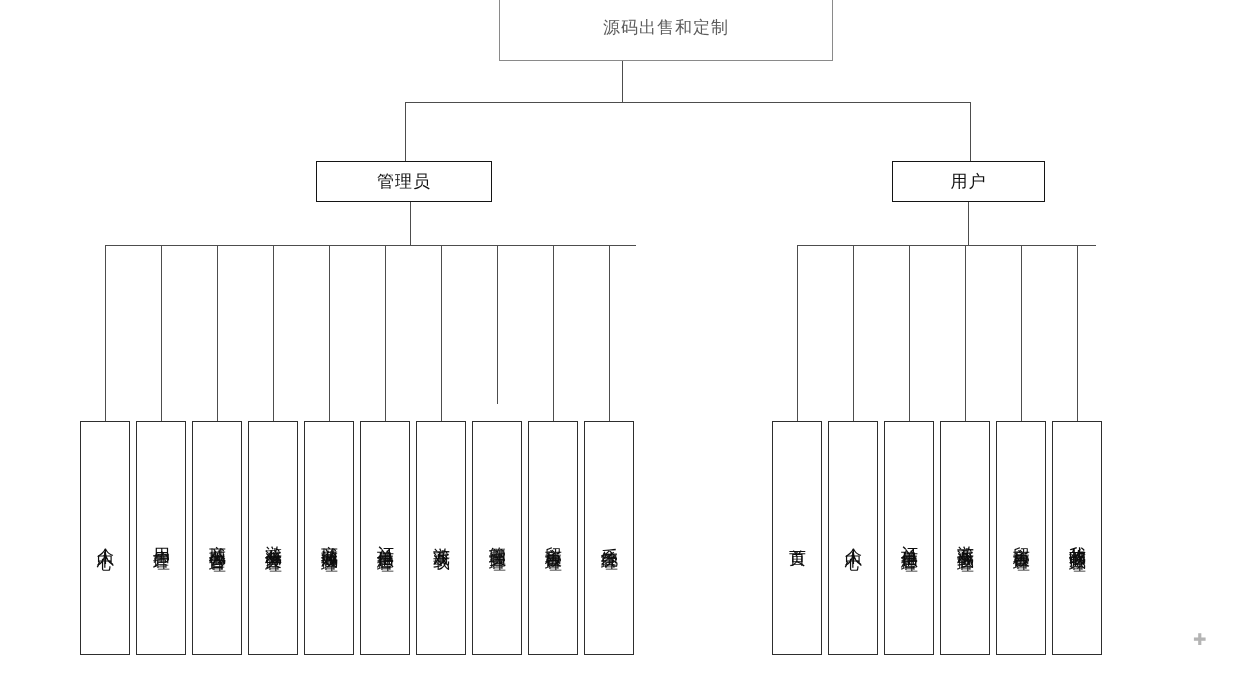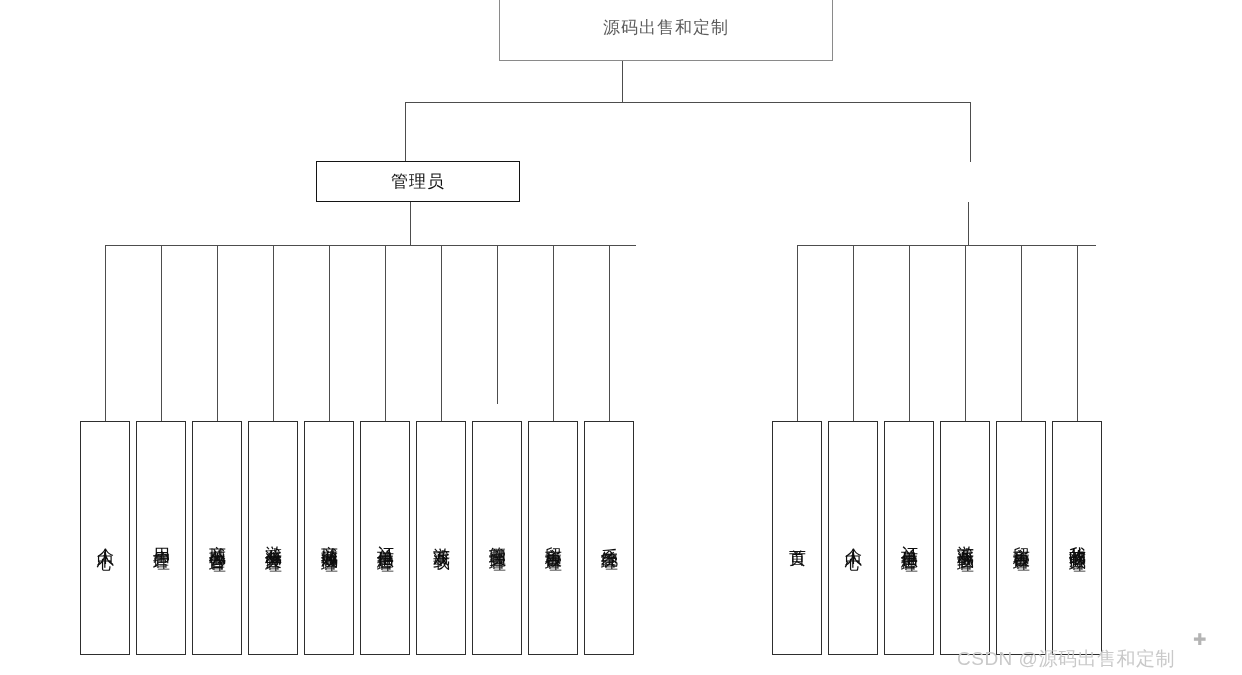--- a/index.html
+++ b/index.html
@@ -99,24 +99,27 @@
 
   <div class="node node-root" style="left:499px; top:-6px; width:334px; height:67px;">
     <span>源码出售和定制</span>
   </div>
 
   <div class="vline" style="left:622px; top:61px; height:42px;"></div>
   <div class="hline" style="left:405px; top:102px; width:566px;"></div>
   <div class="vline" style="left:405px; top:102px; height:60px;"></div>
   <div class="vline" style="left:970px; top:102px; height:60px;"></div>
 
-  <div class="node node-level2" style="left:316px; top:161px; width:204px; height:41px;">
+  <div class="node node-level2" style="left:316px; top:161px; width:176px; height:41px;">
     <span>管理员</span>
   </div>
 
+  <div class="node node-level2" style="left:892px; top:161px; width:153px; height:41px;">
+    <span>用户</span>
+  </div>
 
   <div class="vline" style="left:410px; top:202px; height:44px;"></div>
   <div class="vline" style="left:968px; top:202px; height:44px;"></div>
 
   <div class="hline" style="left:105px; top:245px; width:531px;"></div>
   <div class="hline" style="left:797px; top:245px; width:299px;"></div>
 
   <div id="admin-drops">
       <div class="vline" style="left: 105px; top: 245px; height: 176px;"></div>
       <div class="vline" style="left: 161px; top: 245px; height: 176px;"></div>
@@ -184,16 +187,15 @@
         <span class="leaf-label">游戏下载管理</span>
       </div>
       <div class="node node-leaf" style="left: 996px; top: 421px; width: 50px; height: 234px;">
         <span class="leaf-label">留言板管理</span>
       </div>
       <div class="node node-leaf" style="left: 1052px; top: 421px; width: 50px; height: 234px;">
         <span class="leaf-label">我的收藏管理</span>
       </div>
     </div>
 
-  <div class="watermark" style="left:957px; top:646px;">CSDN @源码出售和定制</div>
   <div class="cursor-mark" style="left:1193px; top:632px;">✚</div>
 
 </div>
 
 </body></html>

